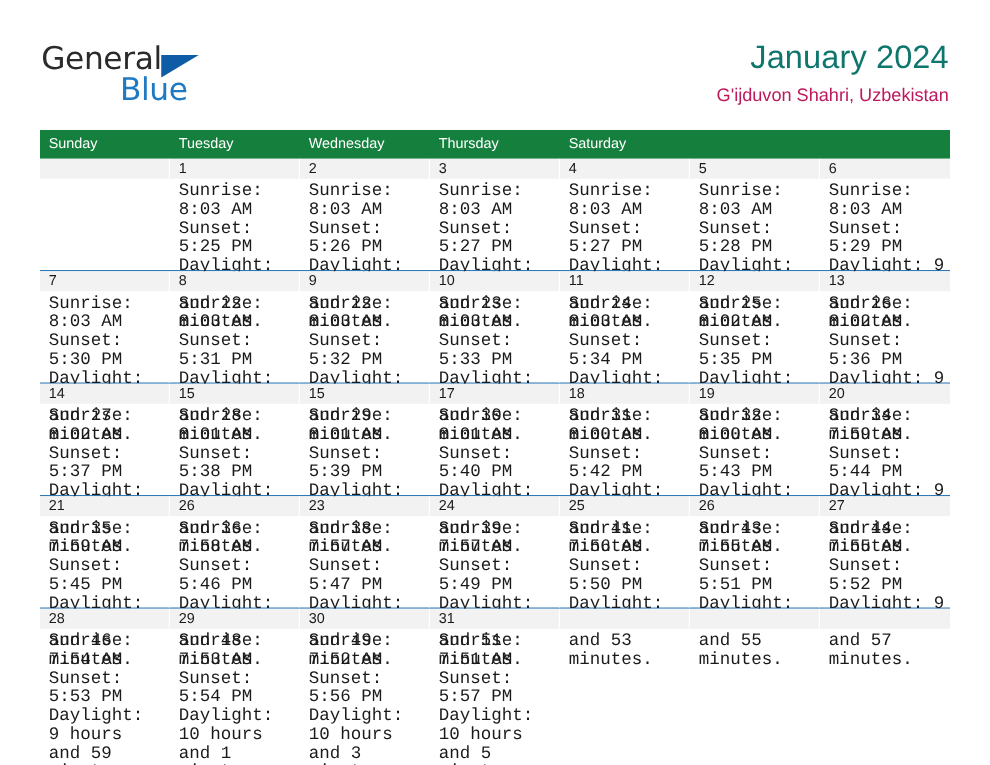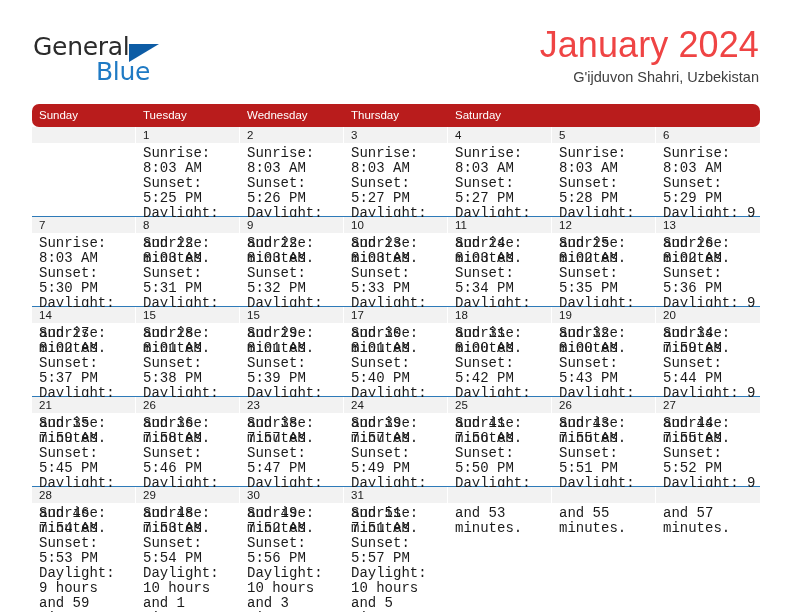--- a/index.html
+++ b/index.html
@@ -68,47 +68,46 @@
     border-bottom: 18px solid transparent;
   }
 
   .title-block {
     position: absolute;
     right: 0;
     top: 0;
     text-align: right;
   }
   .cal-title {
-    font-size: 36px;
+    font-size: 26px;
     font-weight: 400;
-    color: #ef4444;
+    color: #0f766e;
     line-height: 34px;
     letter-spacing: 0.1px;
     font-family: "Liberation Sans", sans-serif;
   }
   .cal-subtitle {
     margin-top: 6px;
     font-size: 14.5px;
     font-weight: 400;
-    color: #404040;
+    color: #be185d;
     line-height: 18px;
     font-family: "Liberation Sans", sans-serif;
   }
 
   
   .calendar {
     position: absolute;
     left: 32px;
     top: 104px;
     width: 728px;
   }
   .dow-row {
     display: flex;
-    background: #b91c1c;
-    border-radius: 7px;
+    background: #15803d;
   }
   .dow-cell {
     width: 104px;
     box-sizing: border-box;
     padding: 4px 0 5px 7px;
     color: #ffffff;
     font-size: 11.5px;
     line-height: 14px;
     font-family: "Liberation Sans", sans-serif;
   }

